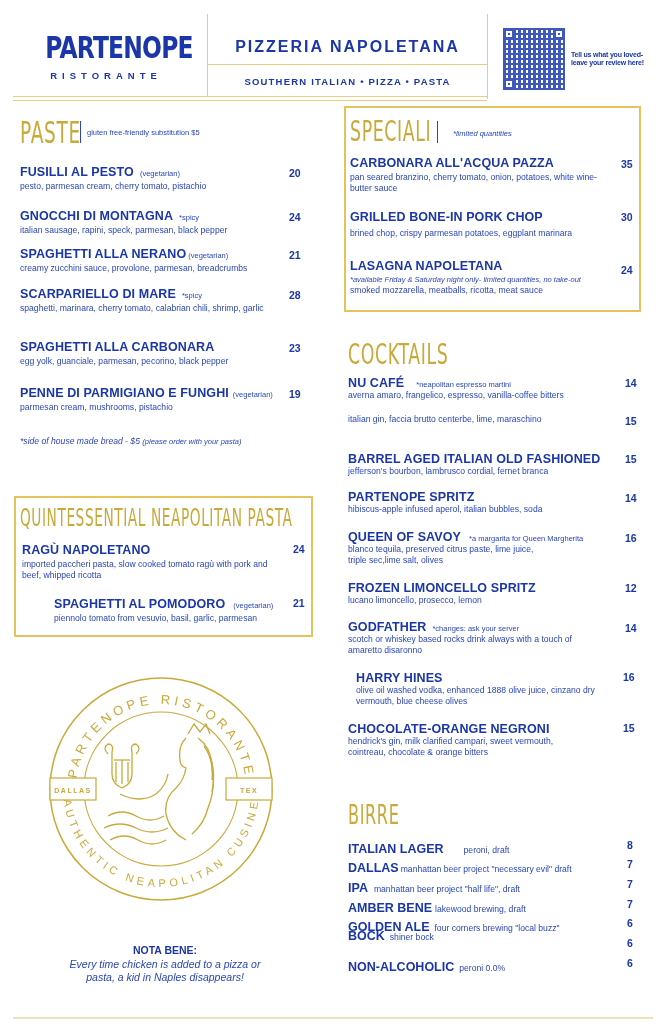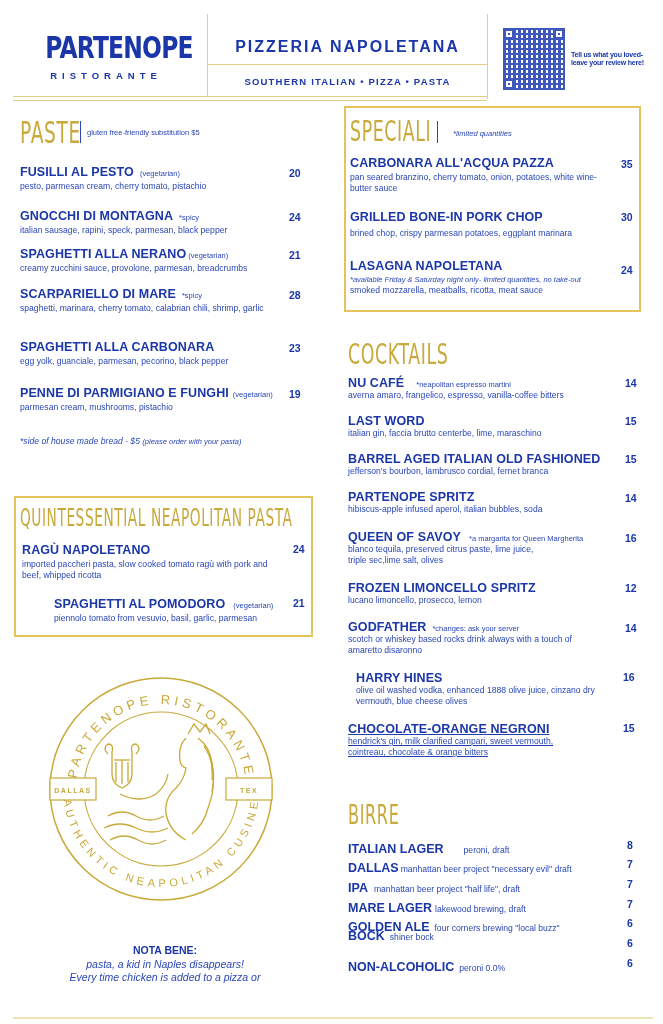--- a/index.html
+++ b/index.html
@@ -155,22 +155,22 @@
       <path d="M156 70 q10 14 8 34 M162 80 q6 16 2 36"></path>
       <path d="M60 140 q14 -8 28 0 q14 8 28 0"></path>
       <path d="M56 152 q16 -8 32 0 q16 8 32 0"></path>
       <path d="M62 164 q14 -8 28 0 q14 8 28 0"></path>
     </g>
   </svg>
 </div>
 
 <div class="abs nota-h">NOTA BENE:</div>
 <div class="abs nota-t">
+  <div>Every time chicken is added to a pizza or</div>
   <div>pasta, a kid in Naples disappears!</div>
-  <div>Every time chicken is added to a pizza or</div>
 </div>
 
 <div class="abs box" style="left:344px; top:106px; width:297px; height:206px;"></div>
 <div class="abs sec-h" style="left:350px; top:115px; font-size:28px;">SPECIALI</div>
 <div class="abs divider-v" style="left:437px; top:121px; height:22px;"></div>
 <div class="abs sec-note it" style="left:453px; top:129px;">*limited quantities</div>
 
 <div class="item" style="left:350px; top:156px; width:260px;">
   <div class="iname"><span>CARBONARA  ALL'ACQUA PAZZA</span></div>
   <div class="idesc">pan seared branzino, cherry tomato, onion, potatoes, white wine-butter sauce</div>
@@ -192,21 +192,20 @@
 
 <div class="abs sec-h" style="left:348px; top:338px; font-size:28px;">COCKTAILS</div>
 
 <div class="item" style="left:348px; top:376px; width:270px;">
   <div class="iname"><span>NU CAFÉ</span><span class="inote" style="margin-left:12px;">*neapolitan espresso martini</span></div>
   <div class="idesc" style="margin-top:0;">averna amaro, frangelico, espresso, vanilla-coffee bitters</div>
 </div>
 <div class="iprice" style="left:625px; top:377px;">14</div>
 
 <div class="item" style="left:348px; top:414px; width:270px;">
-  <div class="iname"><span>LAST WORD</span></div>
   <div class="idesc" style="margin-top:0;">italian gin, faccia brutto centerbe, lime, maraschino</div>
 </div>
 <div class="iprice" style="left:625px; top:415px;">15</div>
 
 <div class="item" style="left:348px; top:452px; width:270px;">
   <div class="iname"><span>BARREL AGED ITALIAN OLD FASHIONED</span></div>
   <div class="idesc" style="margin-top:0;">jefferson's bourbon, lambrusco cordial, fernet branca</div>
 </div>
 <div class="iprice" style="left:625px; top:453px;">15</div>
 
@@ -233,38 +232,38 @@
   <div class="idesc" style="margin-top:0; width:225px;">scotch or whiskey based rocks drink always with a touch of amaretto disaronno</div>
 </div>
 <div class="iprice" style="left:625px; top:622px;">14</div>
 
 <div class="item" style="left:356px; top:671px; width:270px;">
   <div class="iname"><span>HARRY HINES</span></div>
   <div class="idesc" style="margin-top:0; width:265px;">olive oil washed vodka, enhanced 1888 olive juice, cinzano dry vermouth, blue cheese olives</div>
 </div>
 <div class="iprice" style="left:623px; top:671px;">16</div>
 
-<div class="item" style="left:348px; top:722px; width:270px;text-decoration:underline;">
+<div class="item" style="left:348px; top:722px; width:270px;">
   <div class="iname"><span>CHOCOLATE-ORANGE NEGRONI</span></div>
   <div class="idesc" style="margin-top:0; width:240px;">hendrick's gin, milk clarified campari, sweet vermouth, cointreau, chocolate &amp; orange bitters</div>
 </div>
 <div class="iprice" style="left:623px; top:722px;">15</div>
 
 <div class="abs sec-h" style="left:348px; top:800px; font-size:26px;">BIRRE</div>
 
 <div class="beer" style="top:839px;"><span class="bn">ITALIAN LAGER</span><span class="bd">peroni, draft</span></div>
 <div class="iprice" style="left:627px; top:839px;">8</div>
 
 <div class="beer" style="top:858px;"><span class="bn">DALLAS</span><span class="bd" style="margin-left:2px;">manhattan beer project "necessary evil" draft</span></div>
 <div class="iprice" style="left:627px; top:858px;">7</div>
 
 <div class="beer" style="top:878px;"><span class="bn">IPA</span><span class="bd" style="margin-left:6px;">manhattan beer project "half life", draft</span></div>
 <div class="iprice" style="left:627px; top:878px;">7</div>
 
-<div class="beer" style="top:898px;"><span class="bn">MARE LAGER</span><span class="bd" style="margin-left:3px;">lakewood brewing,  draft</span></div>
+<div class="beer" style="top:898px;"><span class="bn">AMBER BENE</span><span class="bd" style="margin-left:3px;">lakewood brewing,  draft</span></div>
 <div class="iprice" style="left:627px; top:898px;">7</div>
 
 <div class="beer" style="top:917px;"><span class="bn">GOLDEN ALE</span><span class="bd" style="margin-left:5px;">four corners brewing "local buzz"</span></div>
 <div class="iprice" style="left:627px; top:917px;">6</div>
 
 <div class="beer" style="top:926px;"><span class="bn">BOCK</span><span class="bd" style="margin-left:5px;">shiner bock</span></div>
 <div class="iprice" style="left:627px; top:937px;">6</div>
 
 <div class="beer" style="top:957px;"><span class="bn">NON-ALCOHOLIC</span><span class="bd" style="margin-left:5px;">peroni 0.0%</span></div>
 <div class="iprice" style="left:627px; top:957px;">6</div>

